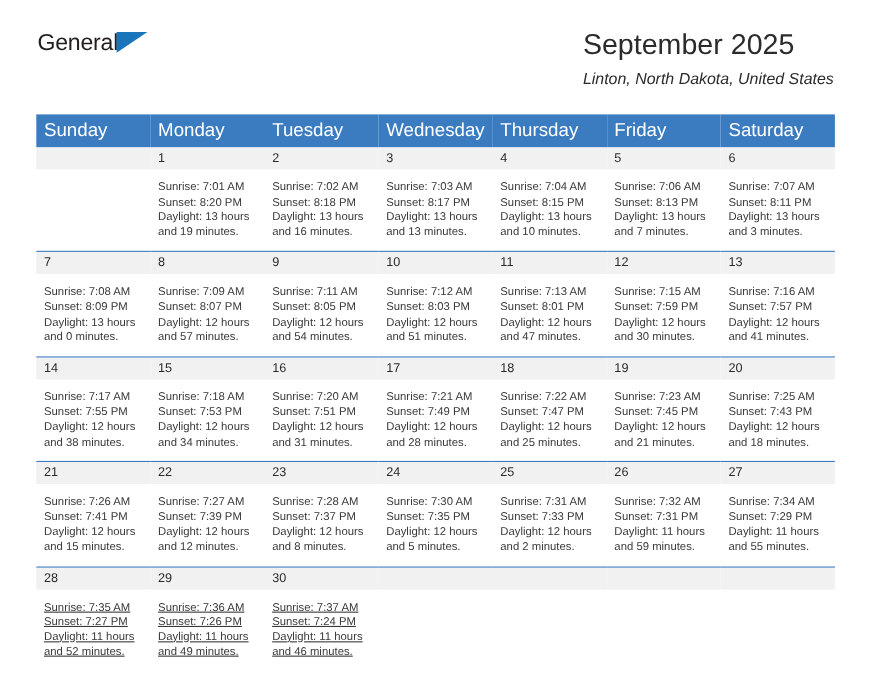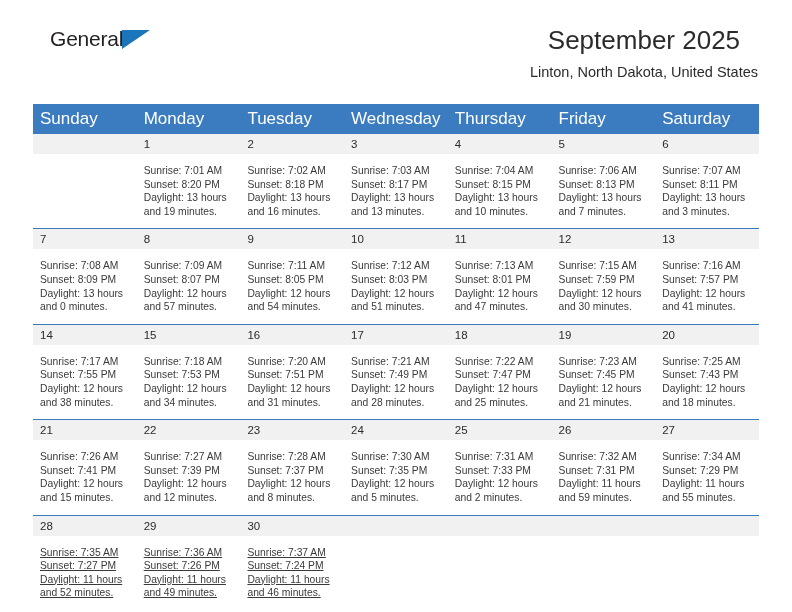--- a/index.html
+++ b/index.html
@@ -24,21 +24,21 @@
 
   
   .header {
     position: relative;
     height: 78px;
     padding: 0 34px;
     box-sizing: border-box;
   }
   .logo {
     position: absolute;
-    left: 50px;
+    left: 34px;
     top: 28px;
     width: 180px;
     height: 52px;
   }
   .logo-general {
     font-size: 21px;
     color: #231f20;
     letter-spacing: -0.2px;
     line-height: 1;
     display: inline-block;
@@ -58,35 +58,36 @@
     line-height: 1;
     display: block;
     margin-top: -3px;
     margin-left: 29px;
     letter-spacing: -0.2px;
   }
   .title-block {
     position: absolute;
     right: 34px;
     top: 26px;
-    text-align: center;
+    text-align: left;
   }
   .cal-title {
     font-size: 26px;
     font-weight: normal;
     color: #2b2b2b;
     line-height: 1.15;
     margin: 0;
     white-space: nowrap;
   }
   .cal-subtitle {
     font-size: 14.5px;
     color: #2b2b2b;
     margin: 8px 0 0 0;
     white-space: nowrap;
+    font-style: italic;
   }
 
   
   .calendar {
     position: absolute;
     left: 33px;
     top: 104px;
     width: 726px;
     border-collapse: collapse;
     table-layout: fixed;

